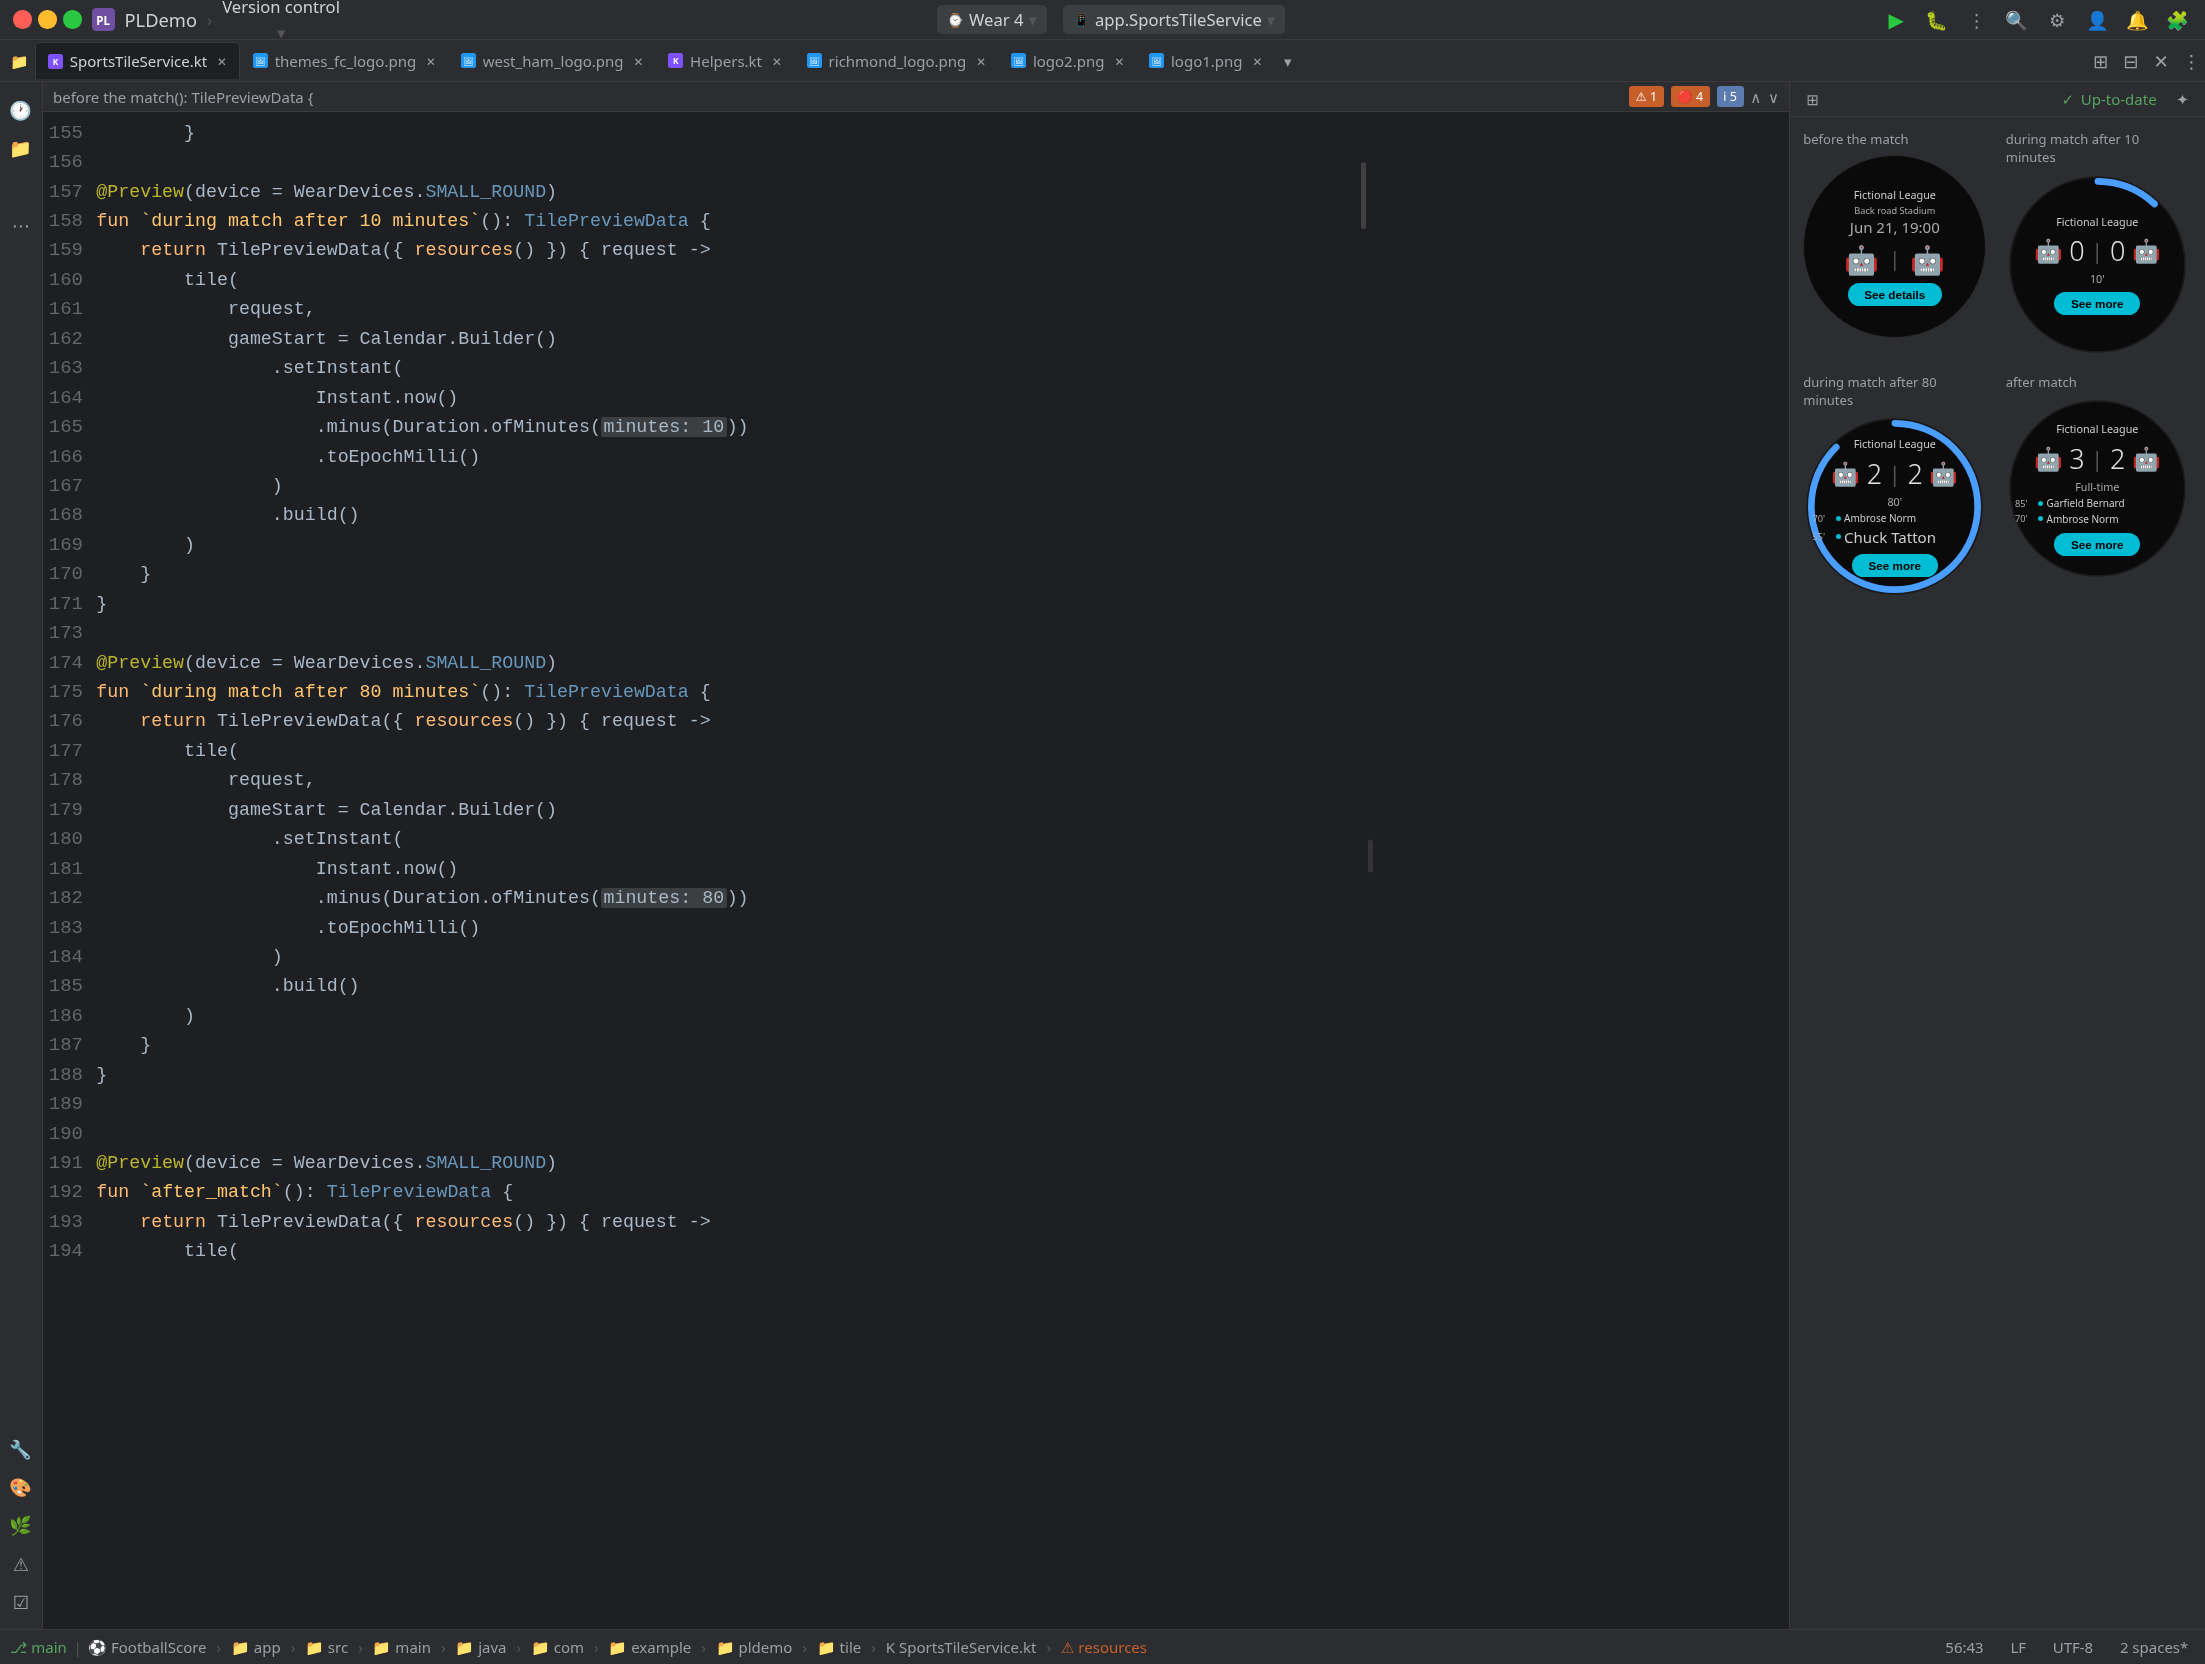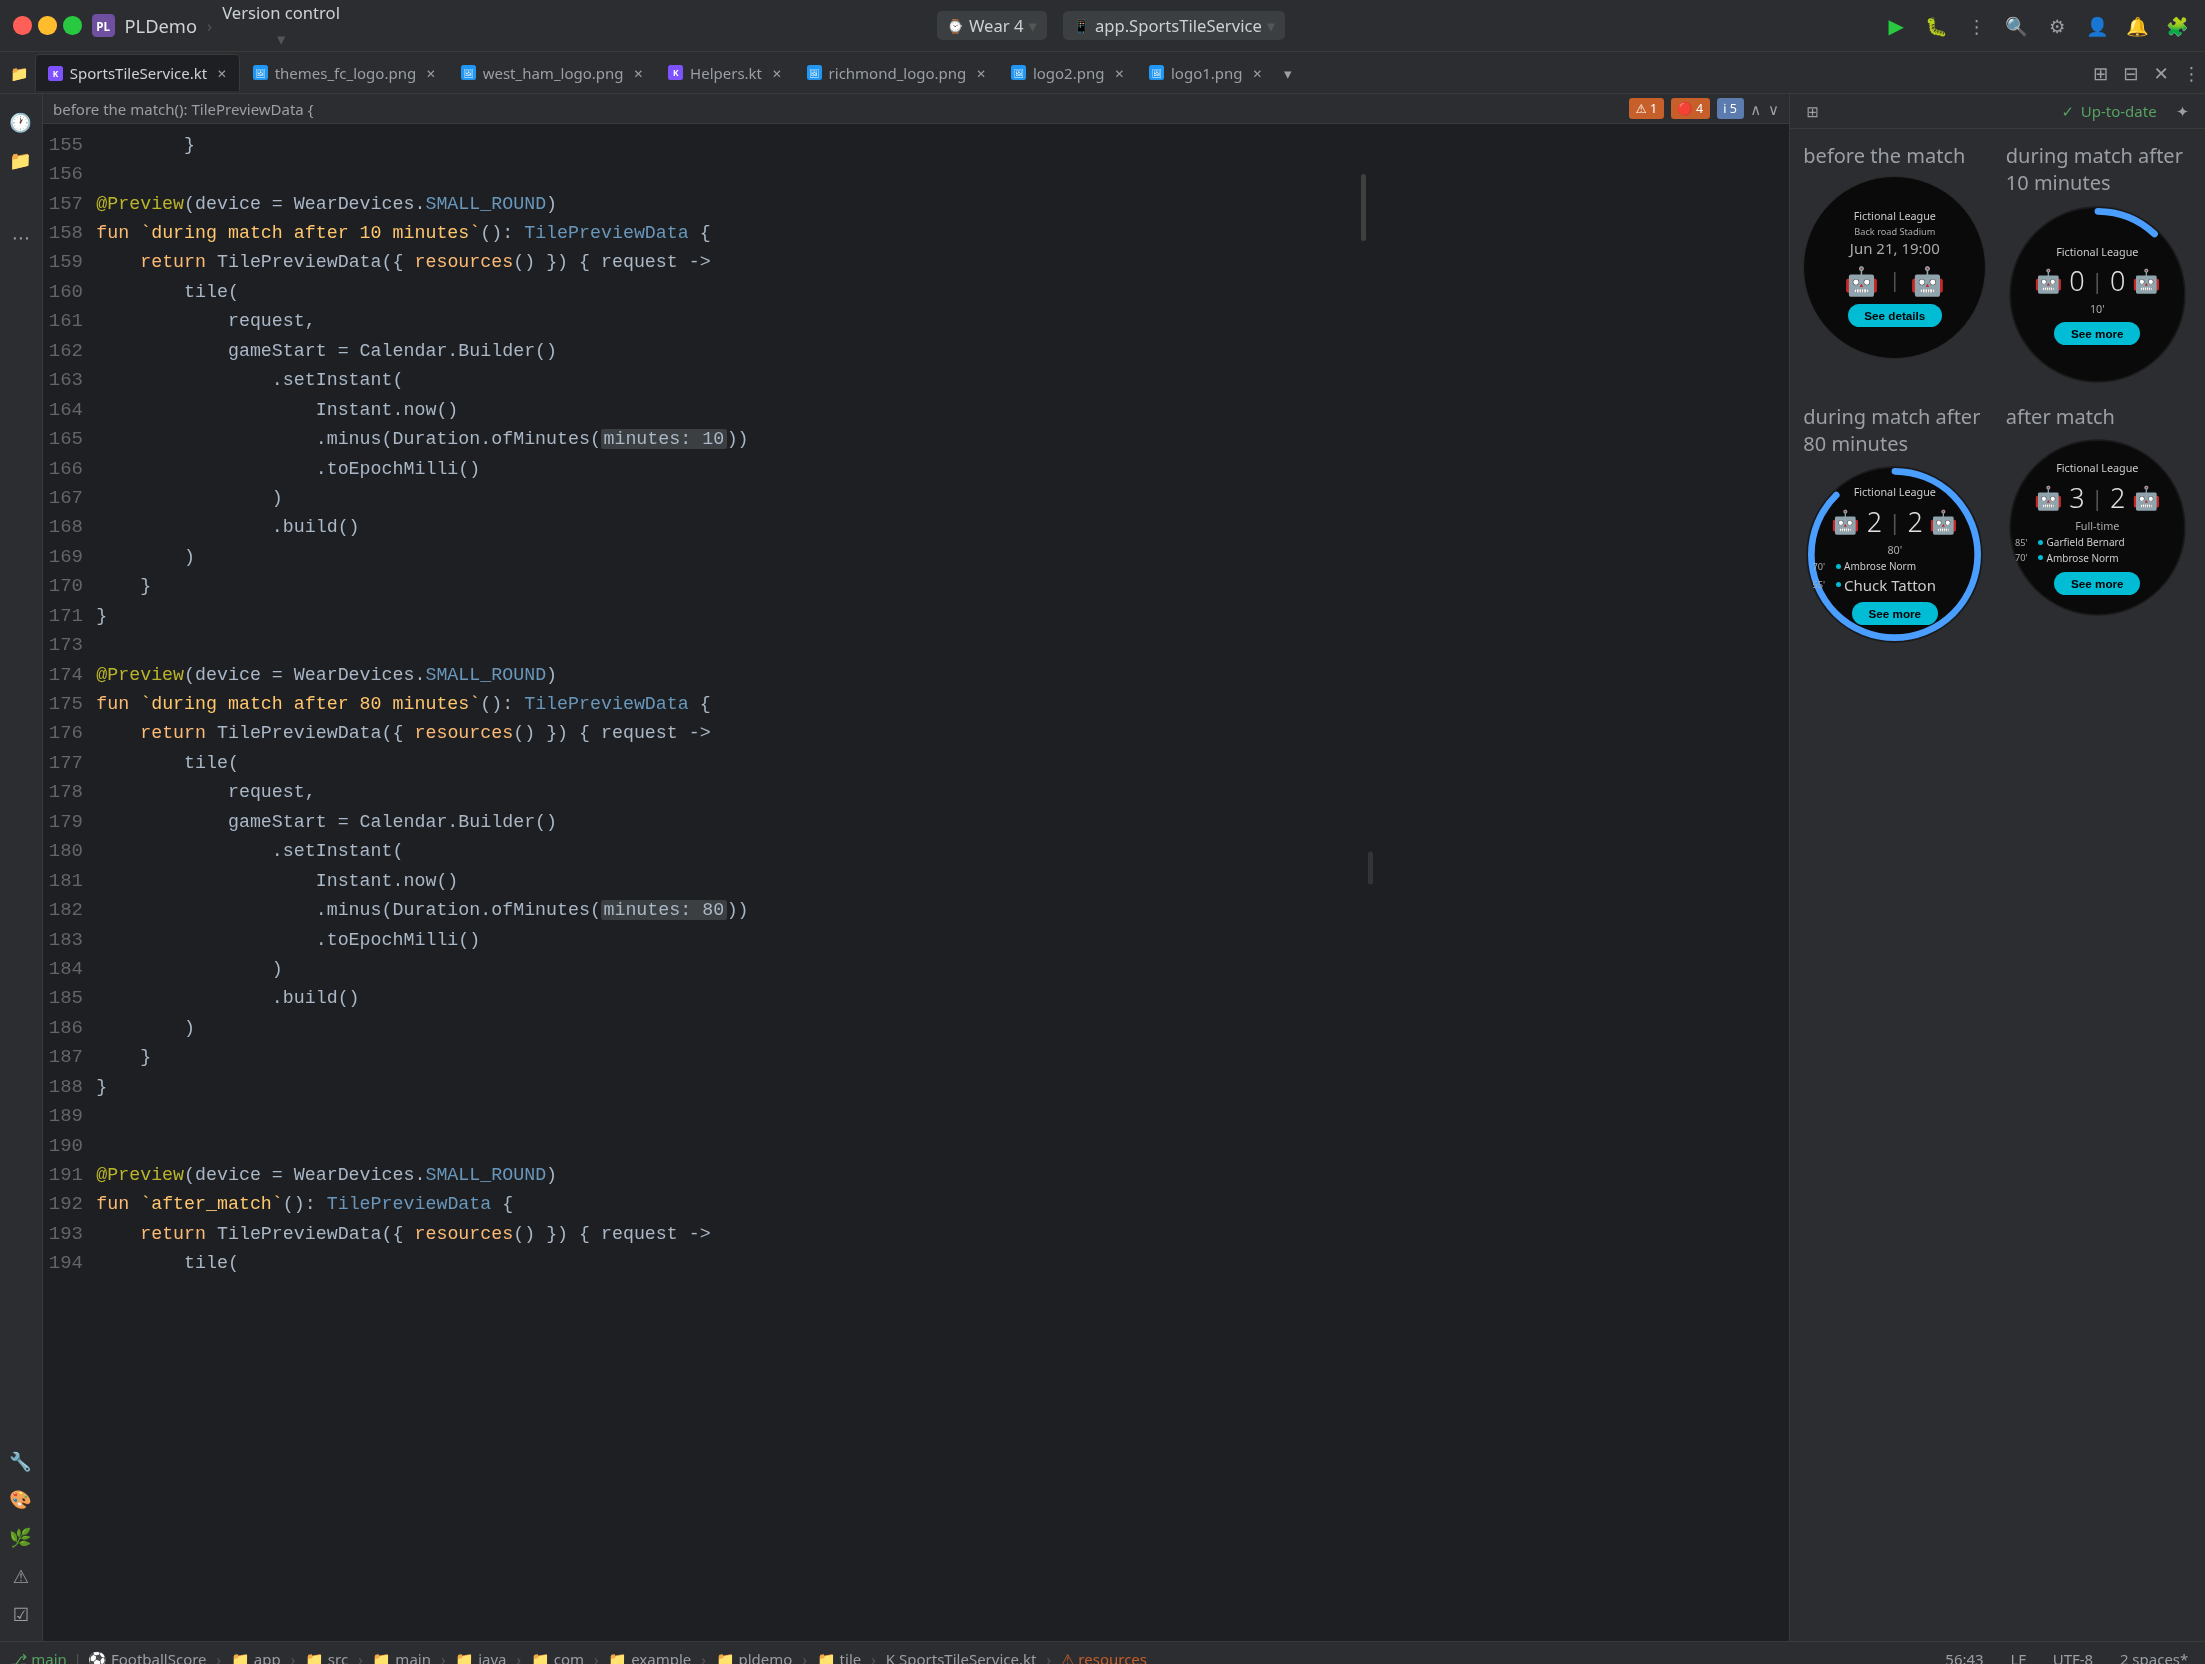--- a/index.html
+++ b/index.html
@@ -7,21 +7,21 @@
       width: 2205px;
       height: 1664px;
       background: #1e1f22;
       font-family: 'Segoe UI', system-ui, sans-serif;
       overflow: hidden;
       color: #cdd1d6;
     }
 
     
     .titlebar {
-      height: 52px;
+      height: 40px;
       background: #2b2d30;
       display: flex;
       align-items: center;
       padding: 0 13.3px;
       gap: 10px;
       border-bottom: 0.8px solid #3a3a3a;
     }
     .traffic-lights { display: flex; gap: 6.7px; align-items: center; }
     .traffic-light { width: 18.3px; height: 18.3px; border-radius: 50%; cursor: pointer; }
     .tl-red { background: #ff5f57; }
@@ -194,21 +194,21 @@
       padding: 13.3px;
       background: #2b2d30;
     }
     .preview-grid {
       display: grid;
       grid-template-columns: 1fr 1fr;
       gap: 16.6px;
     }
     .preview-card { display: flex; flex-direction: column; gap: 6.7px; }
     .preview-label {
-      font-size: 20px;
+      font-size: 13px;
       color: #9b9fa5;
     }
     .watch-face {
       width: 183px;
       height: 183px;
       border-radius: 50%;
       background: #0a0a0a;
       position: relative;
       overflow: hidden;
       display: flex;

